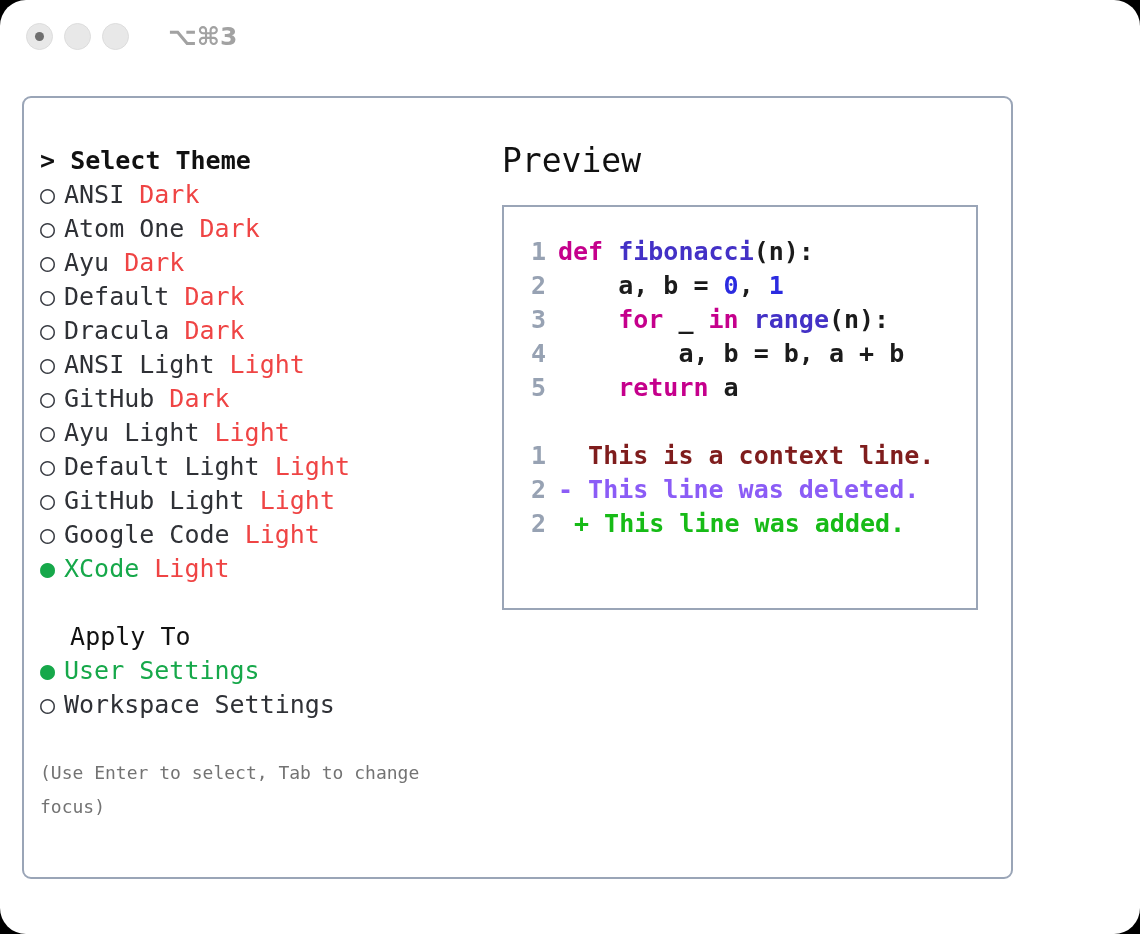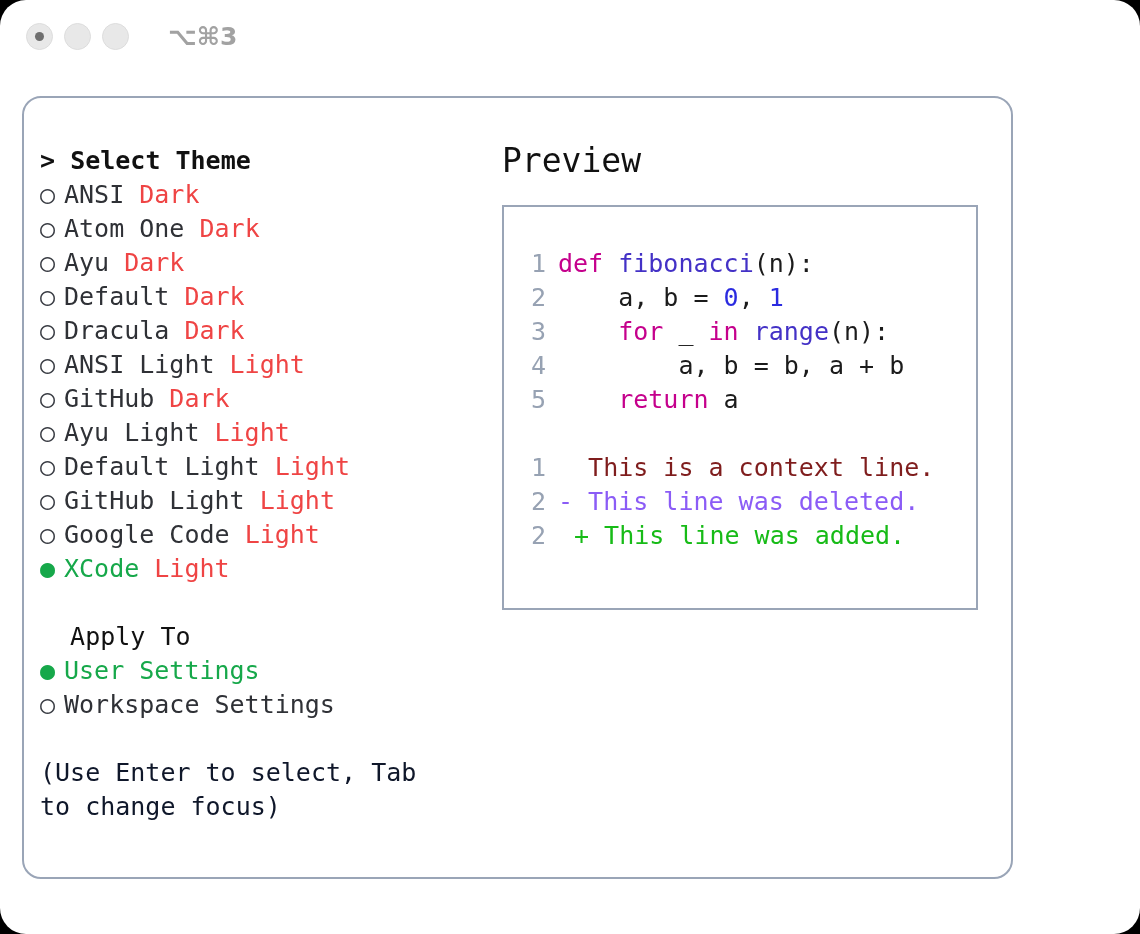--- a/index.html
+++ b/index.html
@@ -72,21 +72,21 @@
   }
 
   
   .panel {
     position: absolute;
     left: 22px;
     top: 96px;
     width: 991px;
     height: 783px;
     border: 2px solid #9aa5b7;
-    border-radius: 19px;
+    border-radius: 9px;
     box-sizing: border-box;
     background: #ffffff;
   }
 
   
   .left-col {
     position: absolute;
     left: 16px;
     top: 46px;
     width: 440px;
@@ -126,23 +126,23 @@
   .opt-tag {
     color: #ef4444;
   }
 
   .spacer-block {
     height: 34px;
   }
 
   .hint {
     margin-top: 34px;
-    font-size: 25px;
-    line-height: 34px;
-    color: #0f172a;
+    font-size: 18px;
+    line-height: 34px;
+    color: #737373;
     width: 420px;
     white-space: pre-wrap;
   }
 
   
   .right-col {
     position: absolute;
     left: 478px;
     top: 46px;
     width: 495px;
@@ -161,22 +161,23 @@
     width: 476px;
     height: 405px;
     border: 2px solid #9aa5b7;
     box-sizing: border-box;
     background: #ffffff;
   }
 
   .code-area {
     position: absolute;
     left: 16px;
-    top: 40px;
+    top: 28px;
     right: 6px;
+    font-weight: bold;
   }
 
   .code-line {
     font-size: 25px;
     line-height: 34px;
     white-space: pre;
   }
   .ln {
     display: inline-block;
     width: 26px;

